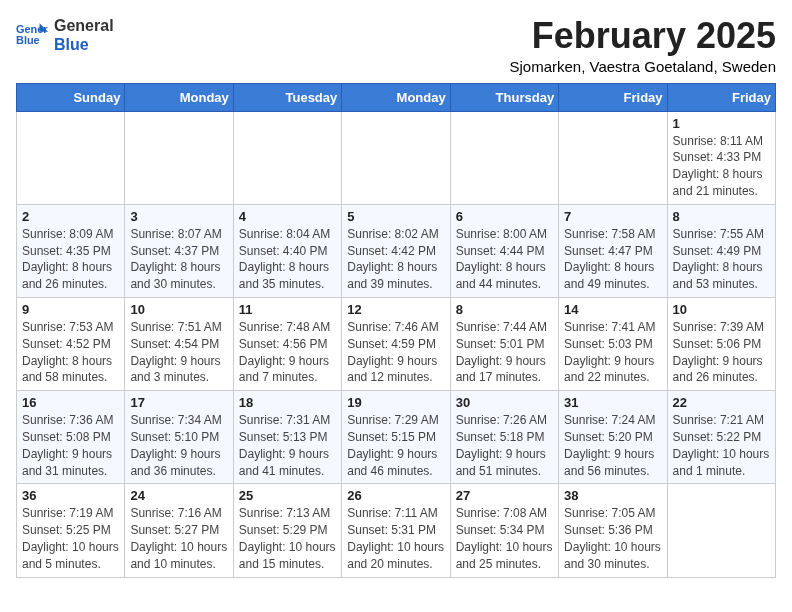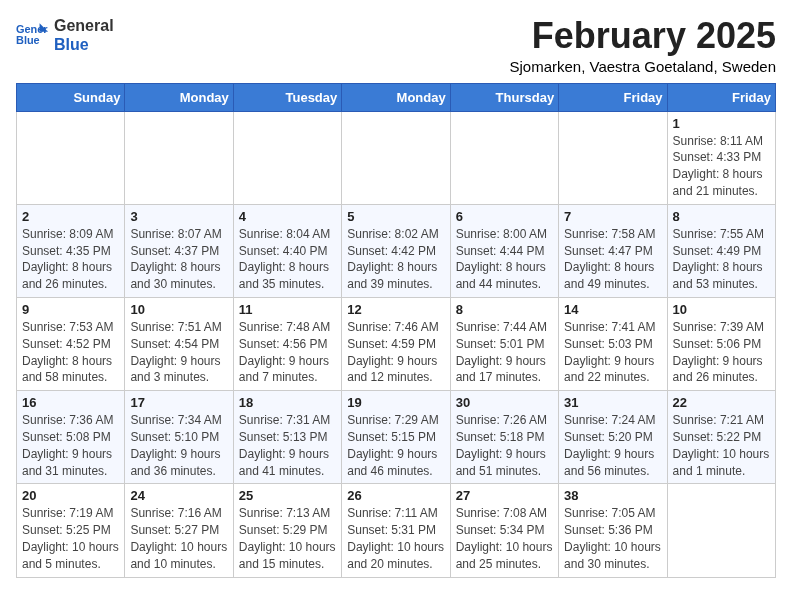--- a/index.html
+++ b/index.html
@@ -215,21 +215,21 @@
           <span class="day-number">31</span>
           <div class="day-detail">Sunrise: 7:24 AM<br>Sunset: 5:20 PM<br>Daylight: 9 hours and 56 minutes.</div>
         </td>
         <td>
           <span class="day-number">22</span>
           <div class="day-detail">Sunrise: 7:21 AM<br>Sunset: 5:22 PM<br>Daylight: 10 hours and 1 minute.</div>
         </td>
       </tr>
       <tr>
         <td>
-          <span class="day-number">20</span>
+          <span class="day-number">36</span>
           <div class="day-detail">Sunrise: 7:19 AM<br>Sunset: 5:25 PM<br>Daylight: 10 hours and 5 minutes.</div>
         </td>
         <td>
           <span class="day-number">24</span>
           <div class="day-detail">Sunrise: 7:16 AM<br>Sunset: 5:27 PM<br>Daylight: 10 hours and 10 minutes.</div>
         </td>
         <td>
           <span class="day-number">25</span>
           <div class="day-detail">Sunrise: 7:13 AM<br>Sunset: 5:29 PM<br>Daylight: 10 hours and 15 minutes.</div>
         </td>

